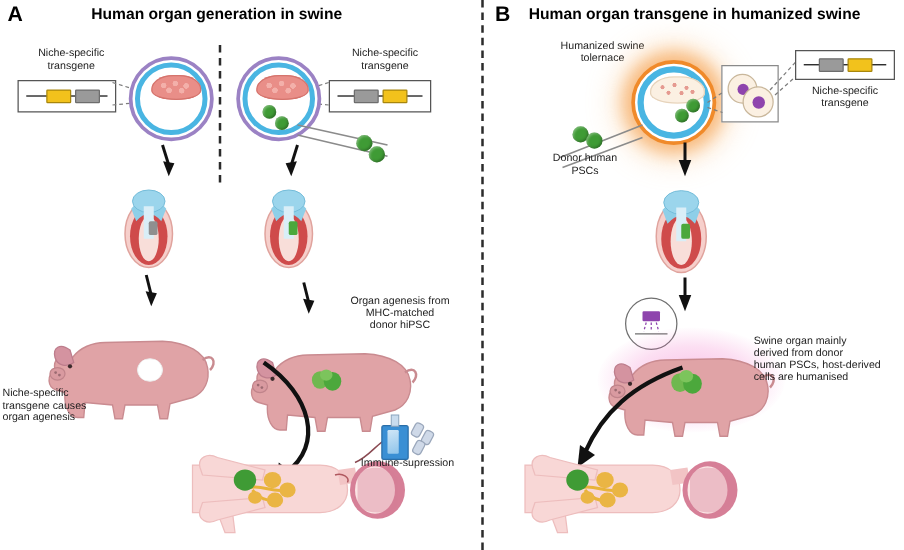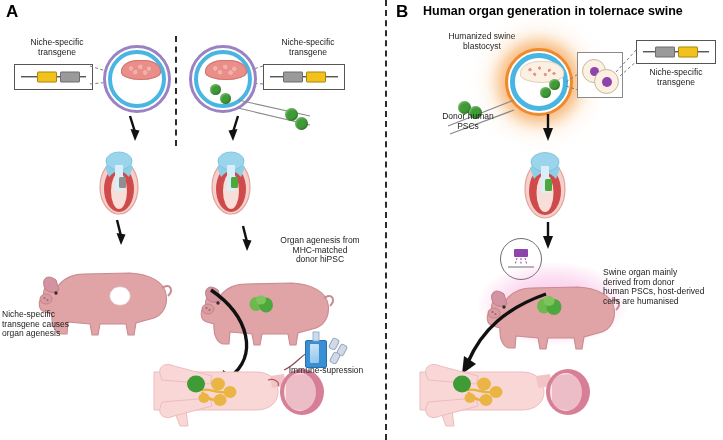--- a/index.html
+++ b/index.html
@@ -93,20 +93,21 @@
 </head>
 <body>
 
 <div class="fig">
 
   <div class="vdiv-main"></div>
 
   <div class="vdiv-sub"></div>
 
   <div class="panel-letter" style="left:6px;top:2px;">A</div>
+  <div class="panel-title" style="left:73px;top:4px;">Human organ generation in swine</div>
 
   <div class="lbl c" style="left:14px;top:38px;width:86px;">Niche-specific
 transgene</div>
 
   <div class="tg-box" style="left:14px;top:64px;width:77px;height:24px;">
     <div class="tg-line"></div>
     <div class="tg-seg tg-yellow" style="left:22px;width:18px;"></div>
     <div class="tg-seg tg-grey" style="left:45px;width:18px;"></div>
   </div>
 
@@ -267,40 +268,40 @@
   <svg class="abs" style="left:309px;top:332px;width:14px;height:10px;">
     <rect x="4" y="0" width="6" height="9" fill="#c9dcee" stroke="#8aa4bd" stroke-width="0.8"></rect>
   </svg>
   <div class="pill" style="left:330px;top:338px;transform:rotate(28deg);"></div>
   <div class="pill" style="left:338px;top:344px;transform:rotate(28deg);"></div>
   <div class="pill" style="left:331px;top:352px;transform:rotate(28deg);"></div>
 
   <div class="lbl l" style="left:276px;top:366px;width:100px;text-align:center;">Immune-supression</div>
 
   <div class="panel-letter" style="left:396px;top:2px;">B</div>
-  <div class="panel-title" style="left:423px;top:4px;">Human organ generation in tolernace swine</div>
+  <div class="panel-title" style="left:423px;top:4px;">Human organ transgene in humanized swine</div>
 
   <div class="lbl c" style="left:432px;top:32px;width:100px;">Humanized swine
-blastocyst</div>
+tolernace</div>
 
   <div class="blasto-h" style="left:505px;top:48px;width:68px;height:68px;">
     <div class="blasto-h-inner"></div>
     <div class="icm-h" style="left:12px;top:10px;width:44px;height:22px;"></div>
     <div class="psc" style="left:32px;top:36px;width:11px;height:11px;"></div>
     <div class="psc" style="left:41px;top:28px;width:11px;height:11px;"></div>
   </div>
 
   <svg class="pipette" style="left:446px;top:92px;width:76px;height:40px;">
     <path d="M2 34 L68 8" stroke="#8b8b8b" stroke-width="1.2" fill="none"></path>
     <path d="M4 42 L68 18" stroke="#8b8b8b" stroke-width="1.2" fill="none"></path>
   </svg>
   <div class="psc" style="left:458px;top:101px;width:13px;height:13px;"></div>
   <div class="psc" style="left:469px;top:106px;width:13px;height:13px;"></div>
 
-  <div class="lbl c" style="left:425px;top:112px;width:86px;">Donor human
+  <div class="lbl c" style="left:425px;top:122px;width:86px;">Donor human
 PSCs</div>
 
   <div class="cellbox" style="left:577px;top:52px;width:44px;height:44px;">
     <div class="cellb" style="left:4px;top:6px;width:22px;height:22px;">
       <div class="nuc" style="left:7px;top:7px;width:9px;height:9px;"></div>
     </div>
     <div class="cellb" style="left:16px;top:16px;width:23px;height:23px;">
       <div class="nuc" style="left:7px;top:7px;width:10px;height:10px;"></div>
     </div>
   </div>

